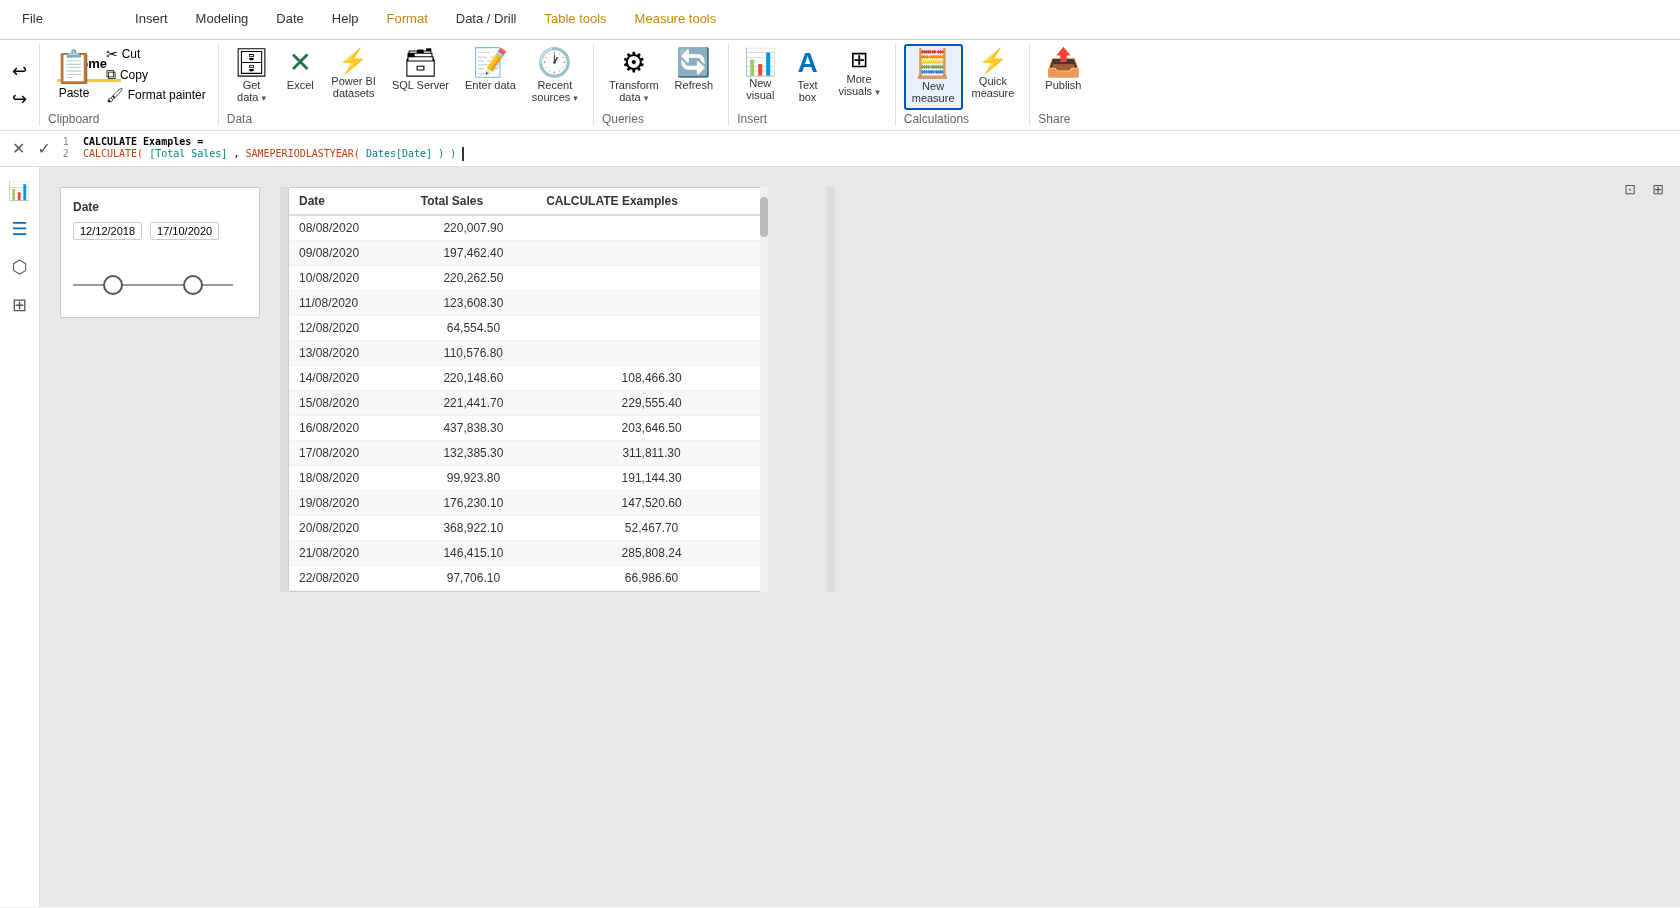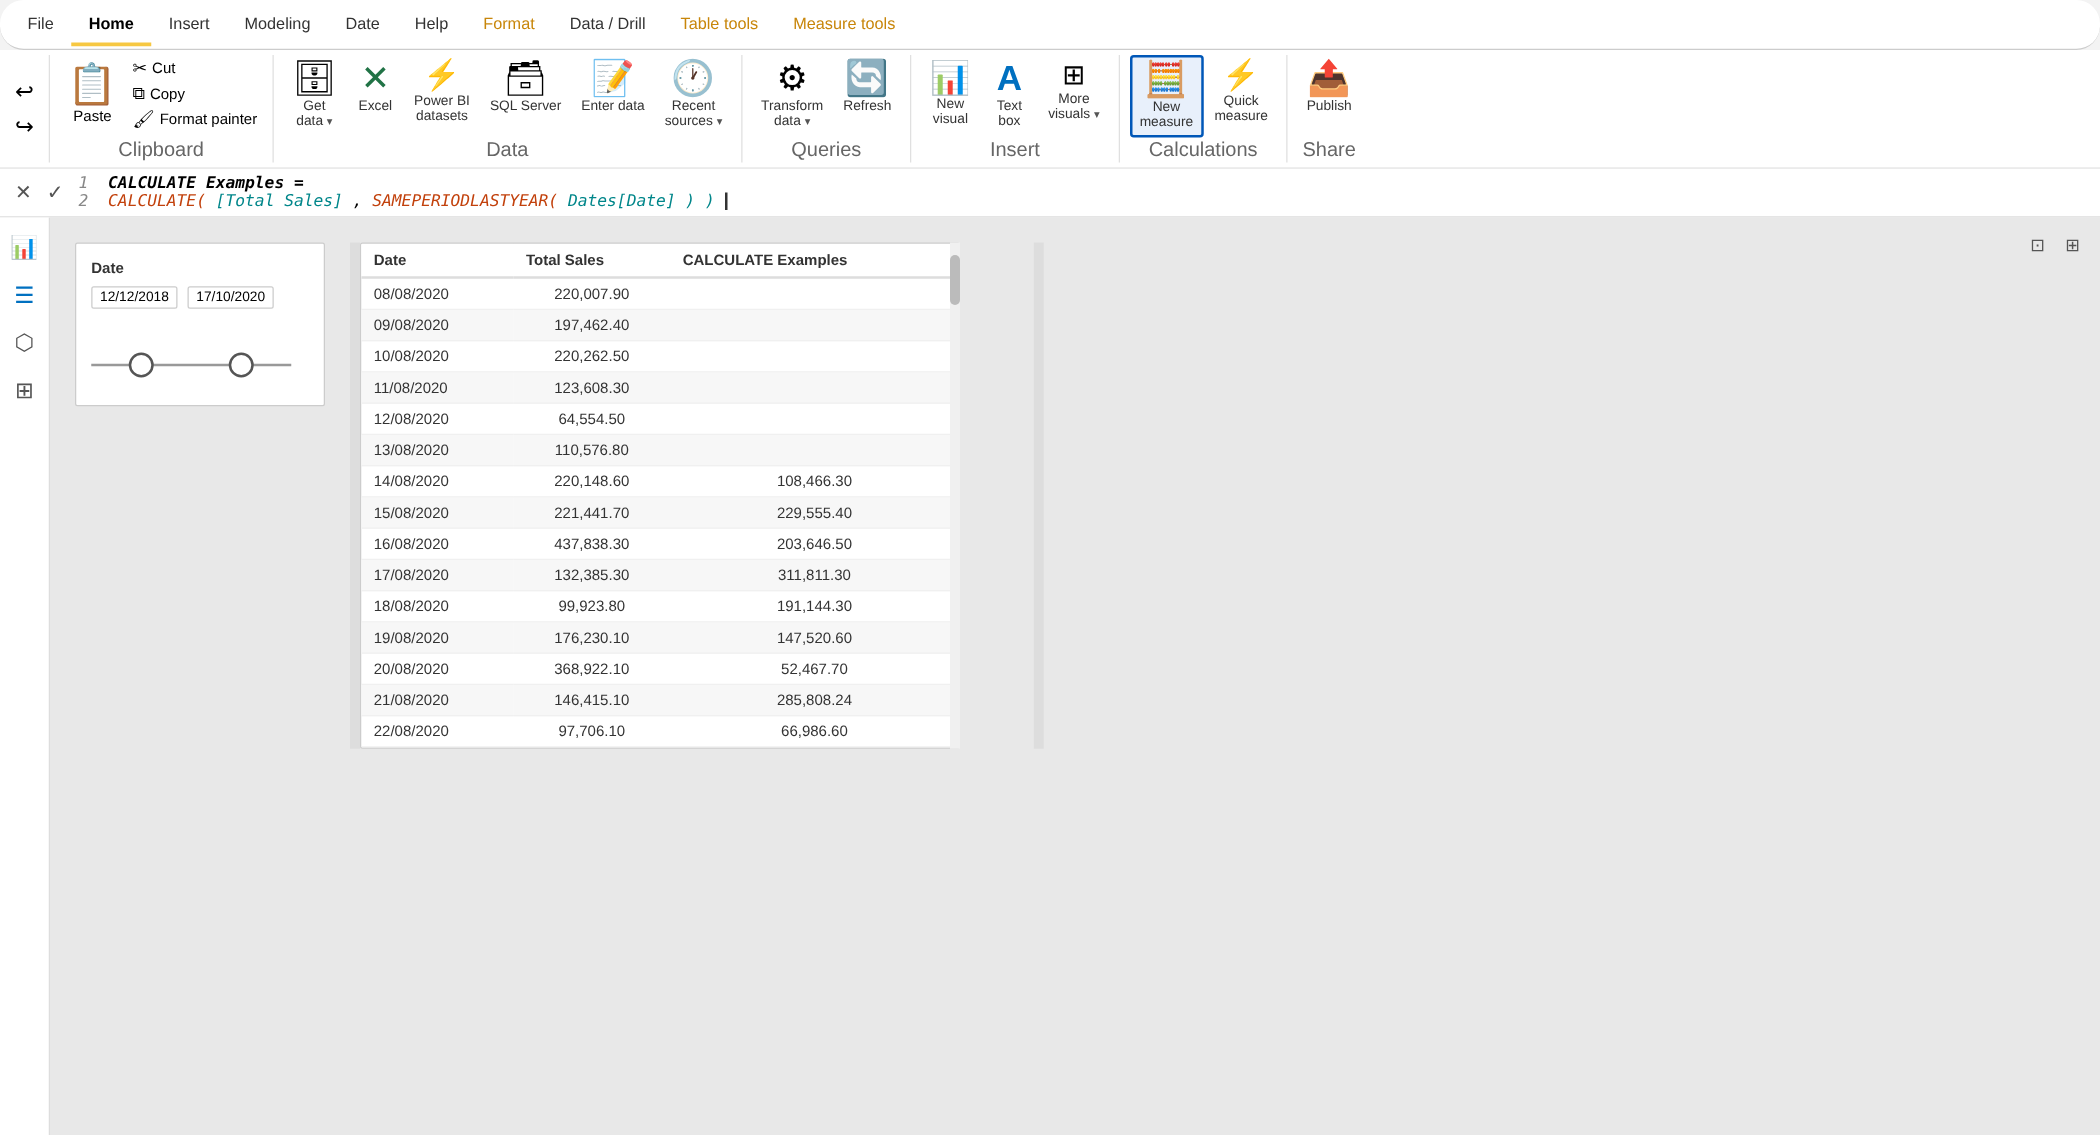--- a/index.html
+++ b/index.html
@@ -1,26 +1,25 @@
 <!DOCTYPE html>
 <html><head>
   <meta charset="utf-8">
   <style>
     * { box-sizing: border-box; margin: 0; padding: 0; }
     body { font-family: 'Segoe UI', Arial, sans-serif; font-size: 12px; background: #f3f3f3; overflow: hidden; }
 
     
     .ribbon-tabs {
       display: flex;
-      align-items: flex-end;
+      align-items: flex-start;
       background: #fff;
       border-bottom: 1px solid #ccc;
       padding: 2px 8px;
       height: 40px;
-      border-radius: 19px;
     }
     .ribbon-tab {
       padding: 6px 14px;
       cursor: pointer;
       font-size: 13px;
       color: #333;
       border-bottom: 3px solid transparent;
       height: 100%;
       display: flex;
       align-items: center;
@@ -50,24 +49,24 @@
       padding: 0 8px;
       position: relative;
     }
     .ribbon-group-content {
       display: flex;
       align-items: flex-start;
       flex: 1;
       gap: 2px;
     }
     .ribbon-group-label {
-      font-size: 16px;
+      font-size: 12px;
       color: #666;
       margin-top: 2px;
-      text-align: center;
+      text-align: left;
       width: 100%;
     }
     .ribbon-btn {
       display: flex;
       flex-direction: column;
       align-items: center;
       justify-content: center;
       cursor: pointer;
       padding: 4px 6px;
       border-radius: 3px;
@@ -146,23 +145,22 @@
     .formula-btn {
       cursor: pointer;
       font-size: 16px;
       padding: 2px 4px;
       border-radius: 3px;
       color: #555;
     }
     .formula-content {
       flex: 1;
       font-family: 'Consolas', monospace;
-      font-size: 13px;
-      background: #fff;
-      font-style: italic;
+      font-size: 10px;
+      background: #fff;
     }
     .formula-line { display: block; }
     .formula-line .line-num { color: #888; margin-right: 8px; }
     .formula-blue { color: #c2410c; margin-top: 40px; }
     .formula-black { color: #000; font-weight: 600; }
     .formula-teal { color: #00868a; }
     .formula-cursor {
       display: inline-block;
       width: 2px;
       height: 14px;

